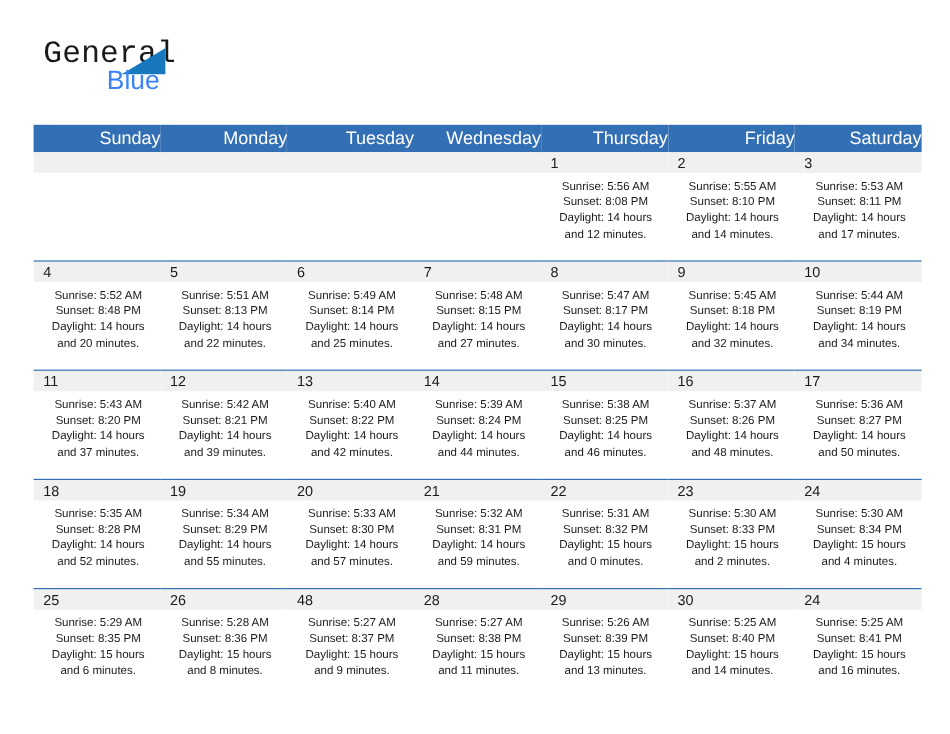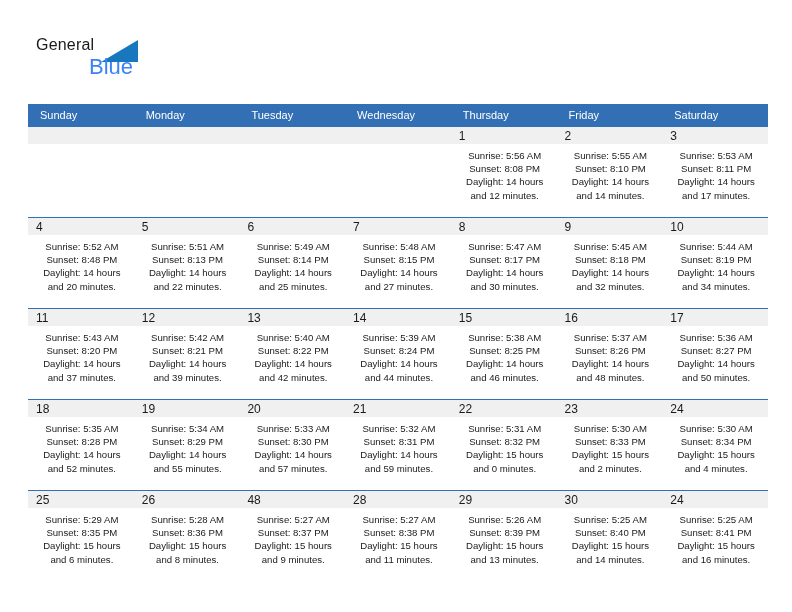--- a/index.html
+++ b/index.html
@@ -32,25 +32,26 @@
     position: absolute;
     left: 8px;
     top: 4px;
     width: 190px;
     height: 58px;
   }
   .logo-general {
     position: absolute;
     left: 0;
     top: 0;
-    font-size: 16px;
+    font-size: 26px;
     color: #1a1a1a;
     letter-spacing: 0.2px;
     line-height: 26px;
     white-space: nowrap;
+    font-family: Liberation Mono, monospace;
   }
   .logo-blue {
     position: absolute;
     left: 33px;
     top: 22px;
     font-size: 22px;
     color: #3b82f6;
     line-height: 26px;
     white-space: nowrap;
     margin-left: 20px;
@@ -88,23 +89,23 @@
     position: absolute;
     left: 28px;
     top: 104px;
     width: 740px;
     border-collapse: collapse;
     table-layout: fixed;
   }
   .cal th {
     background: #336fb4;
     color: #ffffff;
-    font-size: 11px;
+    font-size: 15px;
     font-weight: normal;
-    text-align: left;
+    text-align: right;
     padding: 5px 0 5px 12px;
     height: 12px;
     line-height: 13px;
   }
   .cal td {
     vertical-align: top;
     padding: 0;
     height: 90px;
     border-top: 1.6px solid #336fb4;
     background: #ffffff;

